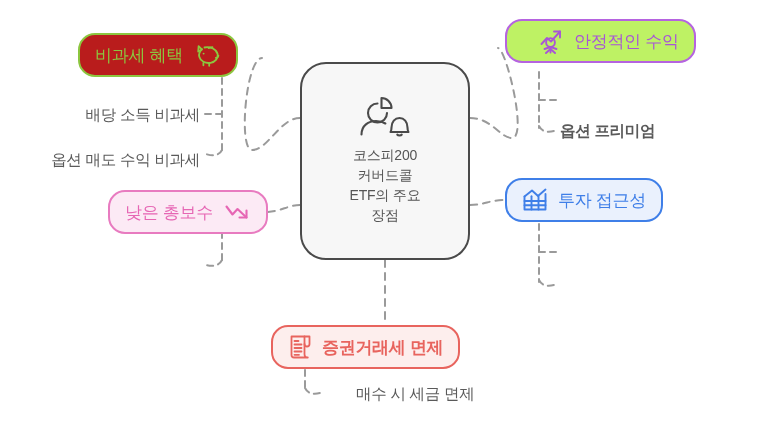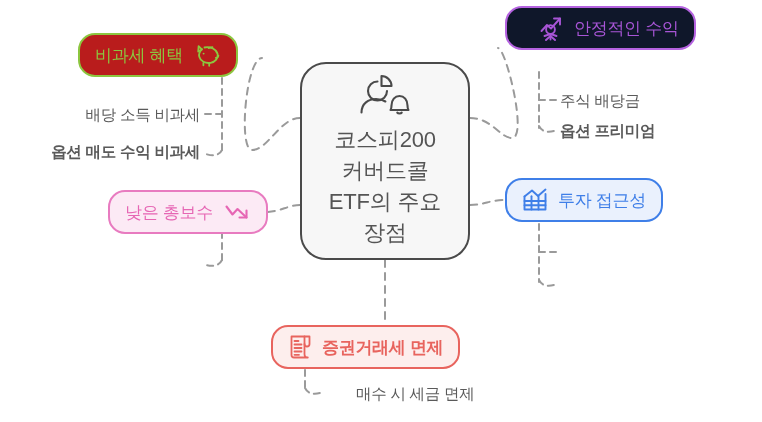--- a/index.html
+++ b/index.html
@@ -42,21 +42,21 @@
     align-items: center;
     justify-content: center;
     z-index: 4;
   }
   .center-icon {
     margin-bottom: 8px;
     line-height: 0;
   }
   .center-label {
     color: #555555;
-    font-size: 22px;
+    font-size: 14px;
     line-height: 1.42;
     text-align: center;
     letter-spacing: -0.2px;
     white-space: pre-line;
   }
 
   
   .branch {
     position: absolute;
     box-sizing: border-box;
@@ -159,48 +159,47 @@
         <circle cx="9.6" cy="10.6" r="0.95" fill="#8cc63f" stroke="none"></circle>
         <path d="M21.8 14.8 C23.3 14.8 24.2 13.9 24.4 12.6"></path>
         <path d="M9.4 19.9 L9.4 22.3"></path>
         <path d="M15.2 20.6 L15.2 22.8"></path>
         <path d="M14.5 5 L18.5 4.2"></path>
       </svg>
     </span>
   </div>
 
   <div class="leaf rtl" style="left:56px; top:105px; width:144px;">배당 소득 비과세</div>
-  <div class="leaf rtl" style="left:13px; top:142px; width:187px;font-weight:bold;">옵션 매도 수익 비과세</div>
+  <div class="leaf rtl" style="left:13px; top:150px; width:187px;">옵션 매도 수익 비과세</div>
 
   <div class="branch icon-right" style="left:108px; top:190px; border-color:#e87bc0; background:#fceaf5;">
     <span class="b-label" style="color:#e666b4;">낮은 총보수</span>
     <span class="b-icon">
       <svg width="27" height="22" viewBox="0 0 27 22" fill="none" stroke="#e666b4" stroke-width="2.1" stroke-linecap="round" stroke-linejoin="round" xmlns="http://www.w3.org/2000/svg">
         <path d="M2.5 5.5 L8.5 13.5 L13.5 8 L22.5 16.5"></path>
         <path d="M22.5 9.5 L22.5 16.5 L15.5 16.5"></path>
       </svg>
     </span>
   </div>
 
 
-  <div class="branch icon-left" style="left:505px; top:6px; border-color:#b563e0; background:#0f172a;padding-left:32px;">
+  <div class="branch icon-left" style="left:505px; top:19px; border-color:#b563e0; background:#bef264;padding-left:32px;">
     <span class="b-icon">
       <svg width="25" height="26" viewBox="0 0 25 26" fill="none" stroke="#a855d6" stroke-width="1.9" stroke-linecap="round" stroke-linejoin="round" xmlns="http://www.w3.org/2000/svg">
         <path d="M2.5 16 L8 10 L12 13.5 L21 3.5"></path>
         <path d="M15 3.5 L21 3.5 L21 9.5"></path>
         <circle cx="11.5" cy="14.5" r="4.4"></circle>
         <path d="M11.5 19 L11.5 24.5"></path>
         <path d="M5.5 21 L11.5 19 L17.5 21"></path>
         <path d="M7 25 L11.5 21 L16 25"></path>
       </svg>
     </span>
     <span class="b-label" style="color:#a855d6;">안정적인 수익</span>
   </div>
 
-  <div class="leaf right" style="left:560px; top:91px;">주식 배당금</div>
   <div class="leaf right" style="left:560px; top:121px;font-weight:bold;">옵션 프리미엄</div>
 
   <div class="branch icon-left" style="left:505px; top:178px; border-color:#3f7fe8; background:#eaf1fd;">
     <span class="b-icon">
       <svg width="26" height="24" viewBox="0 0 26 24" fill="none" stroke="#3f7fe8" stroke-width="1.9" stroke-linecap="round" stroke-linejoin="round" xmlns="http://www.w3.org/2000/svg">
         <path d="M2.5 8.5 L10 2.5 L16 8 L23.5 1.5"></path>
         <path d="M2.5 8.5 L2.5 21.5 L23.5 21.5 L23.5 6"></path>
         <path d="M2.5 13 L23.5 13"></path>
         <path d="M2.5 17.3 L23.5 17.3"></path>
         <path d="M9.5 8.2 L9.5 21.5"></path>

